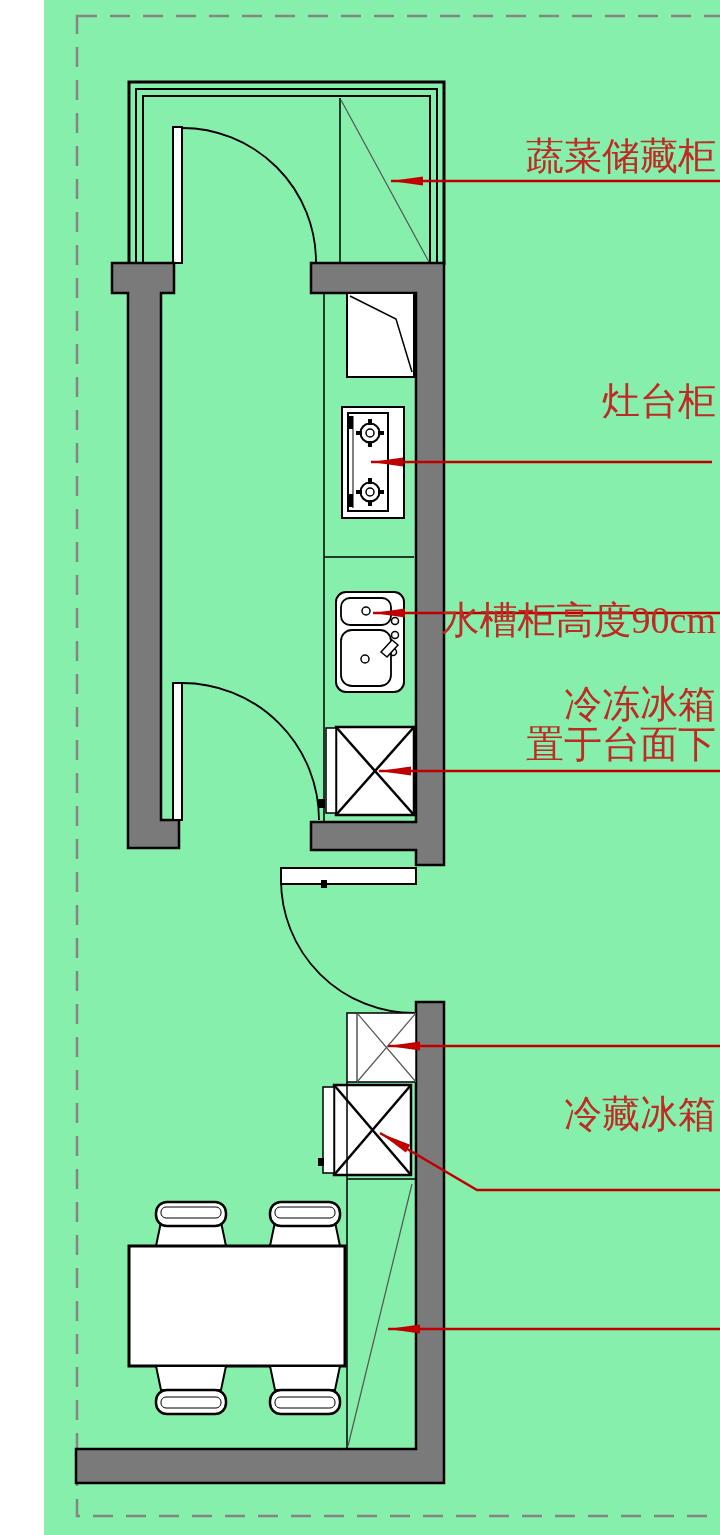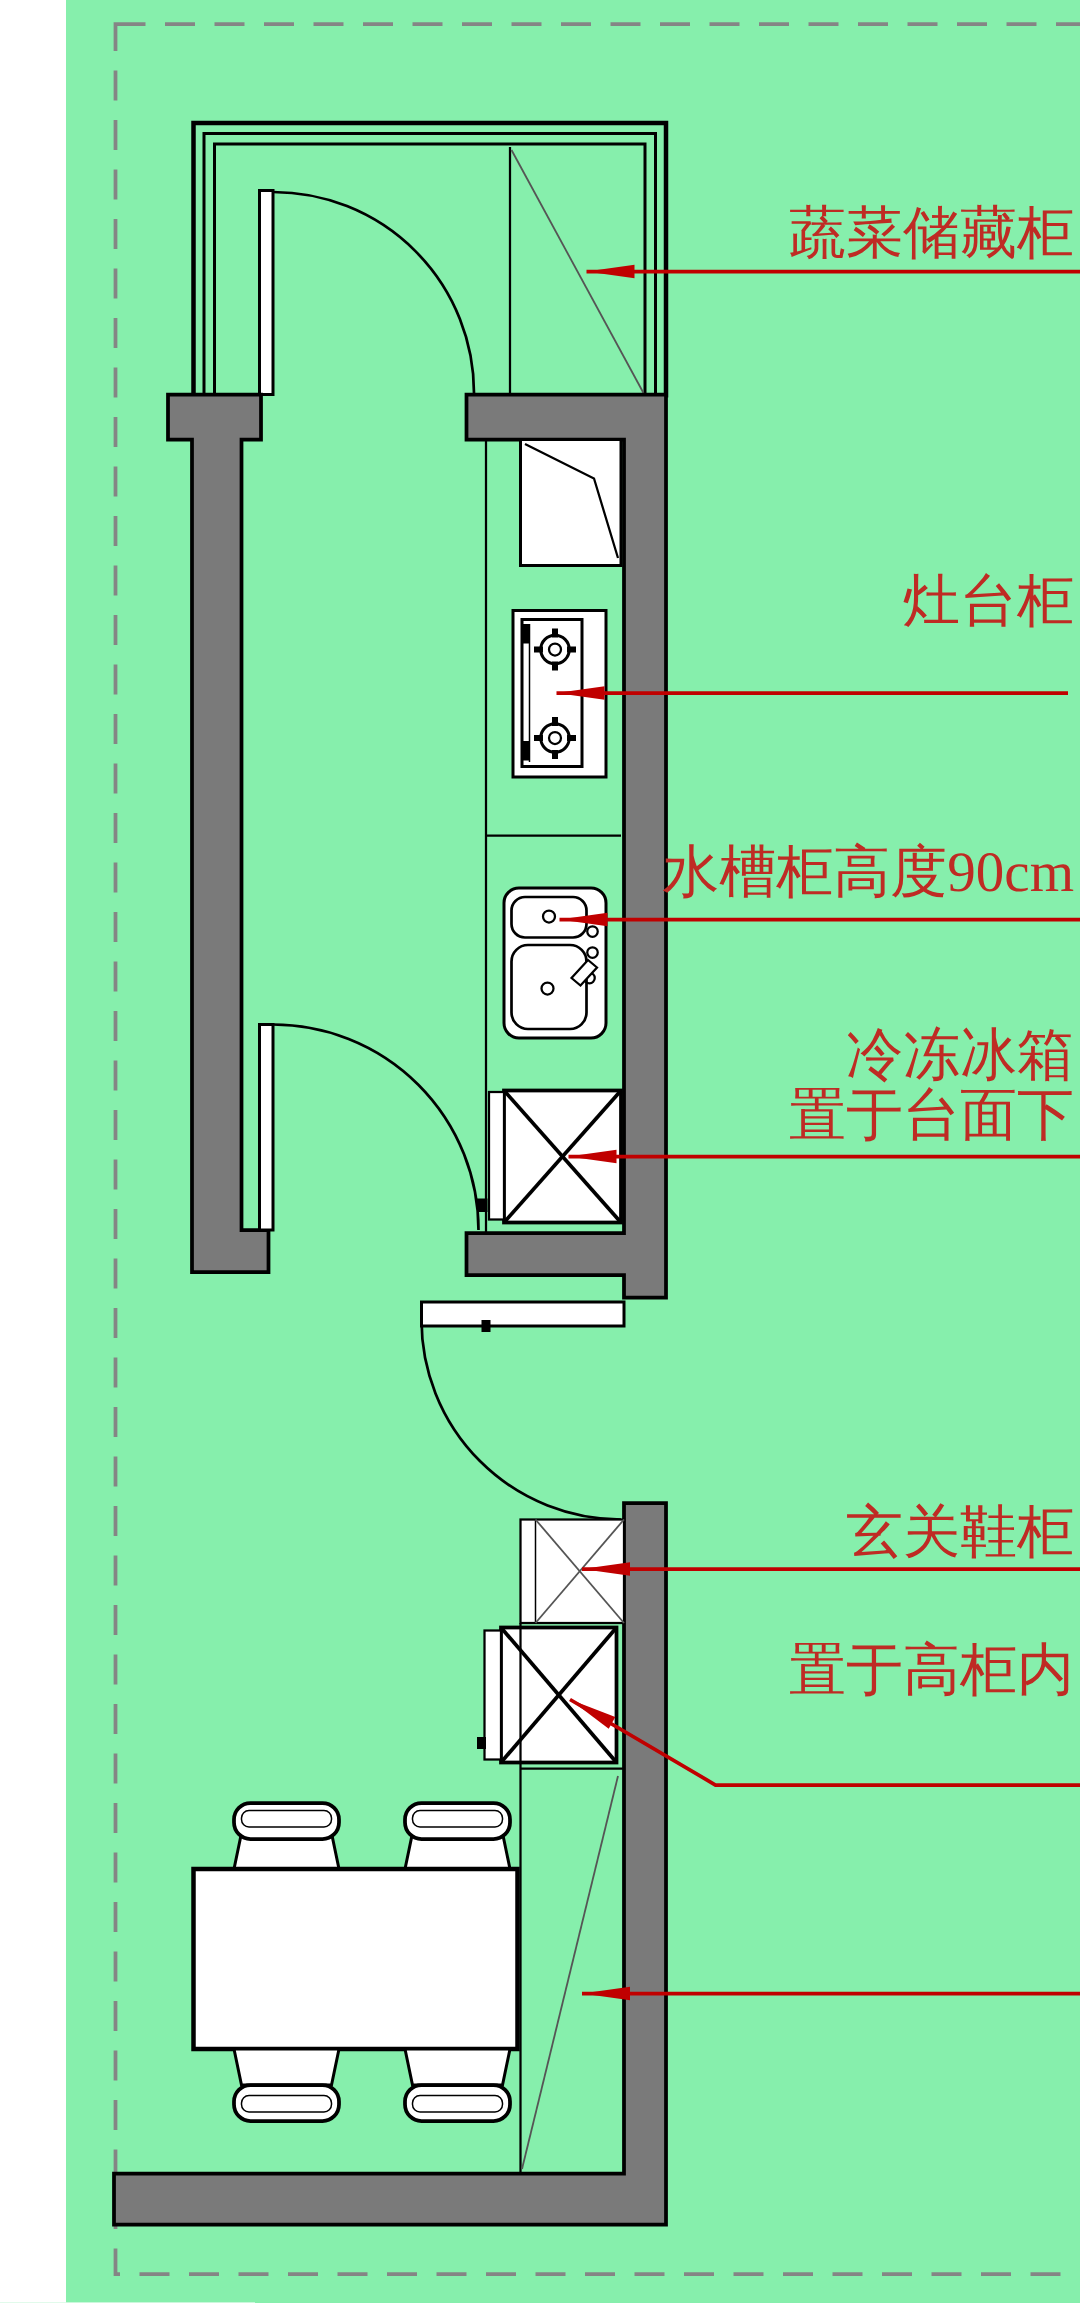--- a/index.html
+++ b/index.html
@@ -194,27 +194,24 @@
       <polygon class="redfill" points="344,1329 376,1324.5 376,1333.5"></polygon>
     </g>
   </svg>
 
   <div class="label" style="top:136px;">
     <span>蔬菜储藏柜</span>
   </div>
   <div class="label" style="top:381px;">
     <span>灶台柜</span>
   </div>
-  <div class="label" style="top:562px;">
+  <div class="label" style="top:600px;">
     <span>水槽柜高度90cm</span>
   </div>
   <div class="label" style="top:684px;text-align:right;">
     <span>冷冻冰箱</span>
     <span>置于台面下</span>
   </div>
-  <div class="label" style="top:1002px;">
-    <span>玄关鞋柜</span>
-  </div>
   <div class="label" style="top:1094px;">
-    <span>置于高柜内</span>
+    <span>冷藏冰箱</span>
   </div>
 
 </div>
 
 </body></html>

